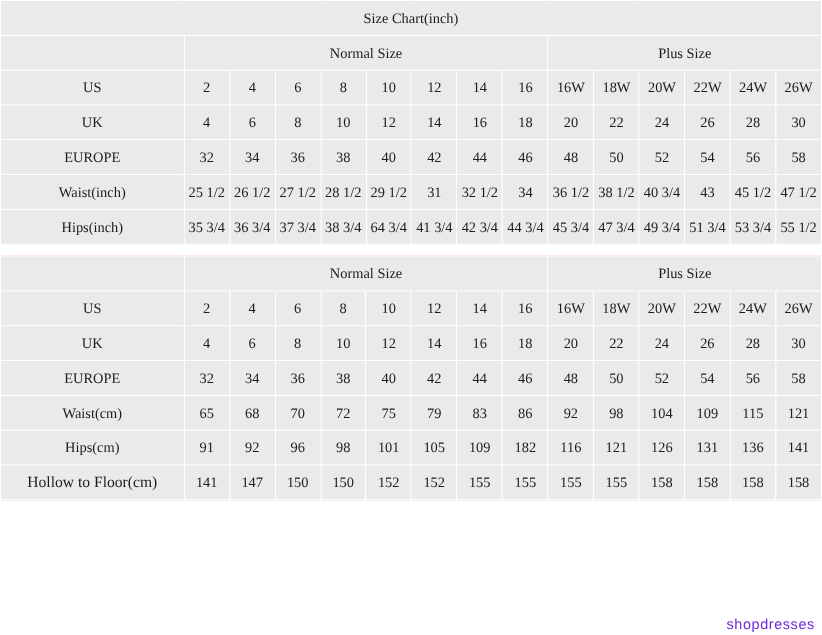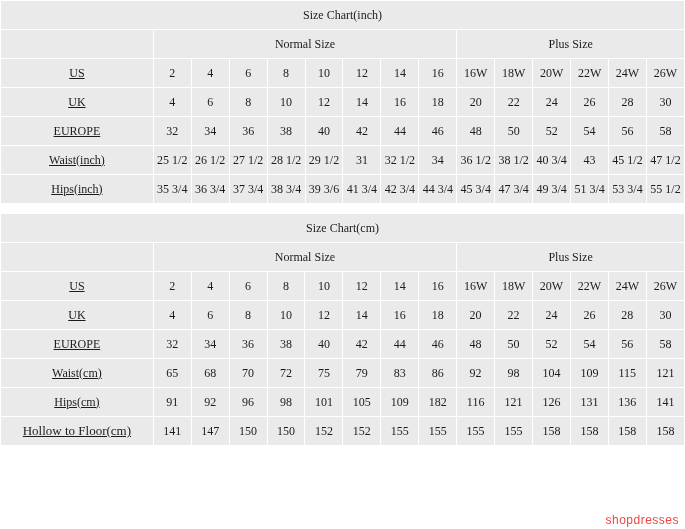--- a/index.html
+++ b/index.html
@@ -52,41 +52,40 @@
   td.group-head {
     font-size: 15px;
     height: 26px;
   }
   td.blank {
     background: #eaeaea;
   }
   td.rowlabel {
     font-size: 14px;
     background: #eaeaea;
-    text-decoration: underline;
   }
   td.rowlabel.small {
     font-size: 13px;
   }
   td.value {
     font-size: 12px;
   }
   td.value.plus {
     font-size: 12px;
   }
   .gap {
     height: 9px;
     background: #ffffff;
   }
   .watermark {
     position: absolute;
     right: 6px;
     bottom: 2px;
     font-size: 12px;
-    color: #ef4444;
+    color: #6d28d9;
     letter-spacing: .5px;
     font-family: "Liberation Sans", sans-serif;
     user-select: none;
   }
 </style>
 </head>
 <body>
 
 <div class="page">
 
@@ -191,21 +190,21 @@
           <td class="value plus">45 1/2</td>
           <td class="value plus">47 1/2</td>
         </tr>
 
         <tr>
           <td class="rowlabel">Hips(inch)</td>
           <td class="value">35 3/4</td>
           <td class="value">36 3/4</td>
           <td class="value">37 3/4</td>
           <td class="value">38 3/4</td>
-          <td class="value">39 3/6</td>
+          <td class="value">64 3/4</td>
           <td class="value">41 3/4</td>
           <td class="value">42 3/4</td>
           <td class="value">44 3/4</td>
           <td class="value plus">45 3/4</td>
           <td class="value plus">47 3/4</td>
           <td class="value plus">49 3/4</td>
           <td class="value plus">51 3/4</td>
           <td class="value plus">53 3/4</td>
           <td class="value plus">55 1/2</td>
         </tr>
@@ -229,23 +228,20 @@
           <col style="width:36px">
           <col style="width:36px">
         <col style="width:36px">
           <col style="width:36px">
           <col style="width:36px">
           <col style="width:36px">
         <col style="width:36px">
           <col style="width:36px">
       </colgroup>
       <tbody>
-        <tr>
-          <td class="title-cell" colspan="15">Size Chart(cm)</td>
-        </tr>
         <tr>
           <td class="blank"></td>
           <td class="group-head" colspan="8">Normal Size</td>
           <td class="group-head" colspan="6">Plus Size</td>
         </tr>
 
         <tr>
           <td class="rowlabel">US</td>
           <td class="value">2</td>
           <td class="value">4</td>

